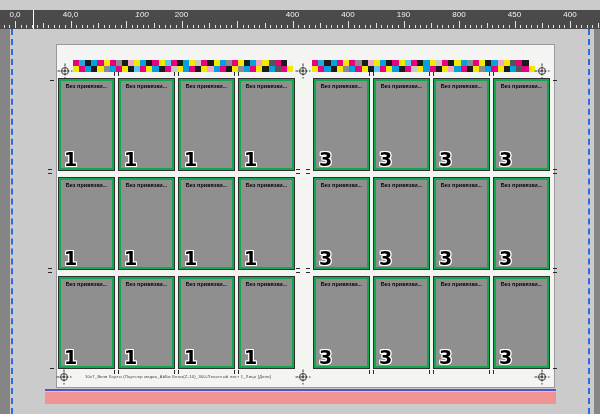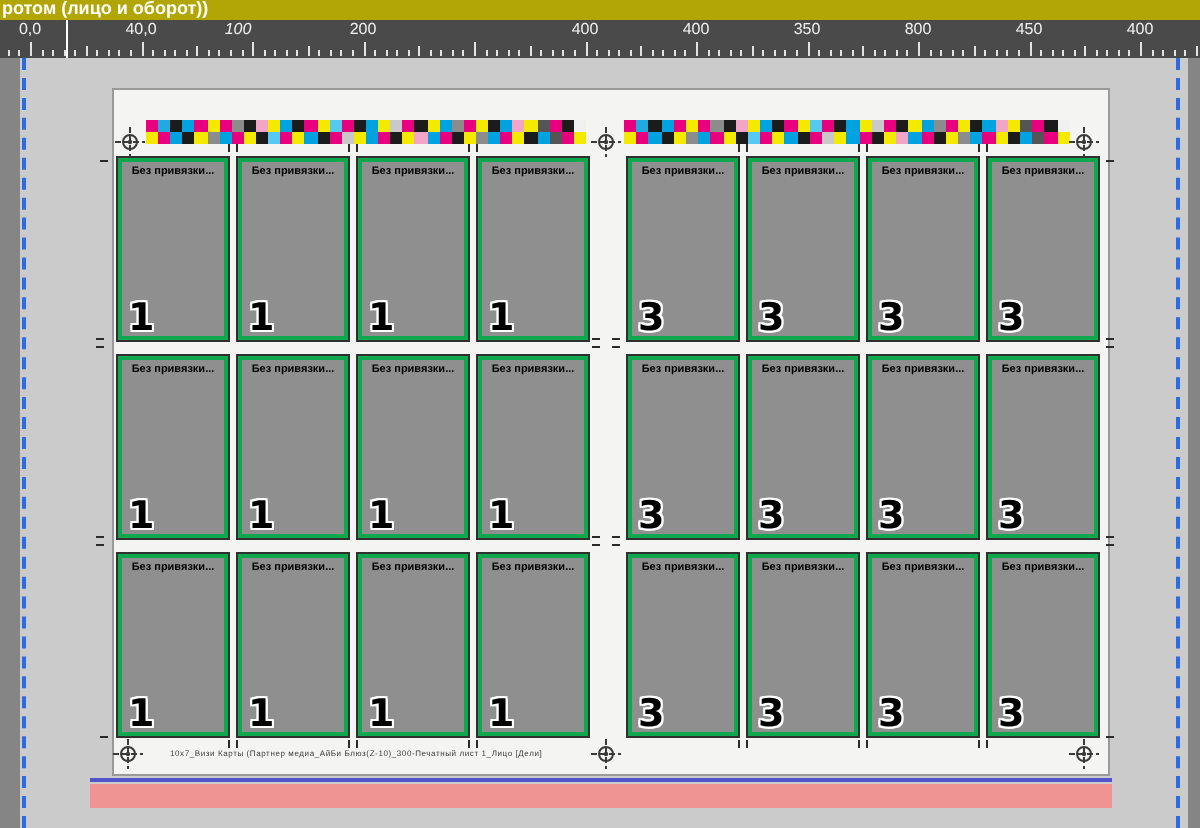--- a/index.html
+++ b/index.html
@@ -43,23 +43,20 @@
   .stick{position:absolute;width:4px;height:1px;background:#2a2a2a;}
 
   .footer-text{position:absolute;left:85px;top:374px;font-size:4px;color:#3a3a3a;
                letter-spacing:0.3px;white-space:nowrap;}
 </style>
 </head>
 <body>
 
 <div class="screen">
 
-  <div class="titlebar">
-    <span>ротом (лицо и оборот))</span>
-  </div>
 
   <div class="ruler">
       <span class="tick" style="left: 3.9px; height: 3px;"></span>
       <span class="tick" style="left: 9.4px; height: 3px;"></span>
       <span class="tick" style="left: 15px; height: 7px;"></span>
       <span class="tick" style="left: 20.6px; height: 3px;"></span>
       <span class="tick" style="left: 26.1px; height: 3px;"></span>
       <span class="tick" style="left: 31.6px; height: 3px;"></span>
       <span class="tick" style="left: 37.2px; height: 3px;"></span>
       <span class="tick" style="left: 42.8px; height: 5px;"></span>
@@ -158,26 +155,26 @@
       <span class="tick" style="left: 558.9px; height: 3px;"></span>
       <span class="tick" style="left: 564.4px; height: 3px;"></span>
       <span class="tick" style="left: 570px; height: 7px;"></span>
       <span class="tick" style="left: 575.5px; height: 3px;"></span>
       <span class="tick" style="left: 581.1px; height: 3px;"></span>
       <span class="tick" style="left: 586.6px; height: 3px;"></span>
       <span class="tick" style="left: 592.2px; height: 3px;"></span>
       <span class="tick" style="left: 597.8px; height: 5px;"></span>
       <span class="rlabel" style="left: 15px;">0,0</span>
       <span class="rlabel" style="left: 70.5px;">40,0</span>
-      <span class="rlabel" style="left: 119px; font-style: italic;">100</span>
+      <span class="rlabel" style="left: 142px; font-style: italic;">100</span>
       <span class="rlabel" style="left: 181.5px;">200</span>
       <span class="rlabel" style="left: 237px; margin-top: 32px;">200</span>
       <span class="rlabel" style="left: 292.5px;">400</span>
       <span class="rlabel" style="left: 348px;">400</span>
-      <span class="rlabel" style="left: 403.5px;">350</span>
+      <span class="rlabel" style="left: 403.5px;">190</span>
       <span class="rlabel" style="left: 459px;">800</span>
       <span class="rlabel" style="left: 514.5px;">450</span>
       <span class="rlabel" style="left: 570px;">400</span>
       <span class="cursor" style="left: 33px;"></span>
     </div>
 
   <div class="edge-strip" style="left:0;width:10px;"></div>
   <div class="edge-strip" style="left:594px;width:6px;"></div>
   <div class="guide" style="left:11px;"></div>
   <div class="guide" style="left:588px;"></div>

